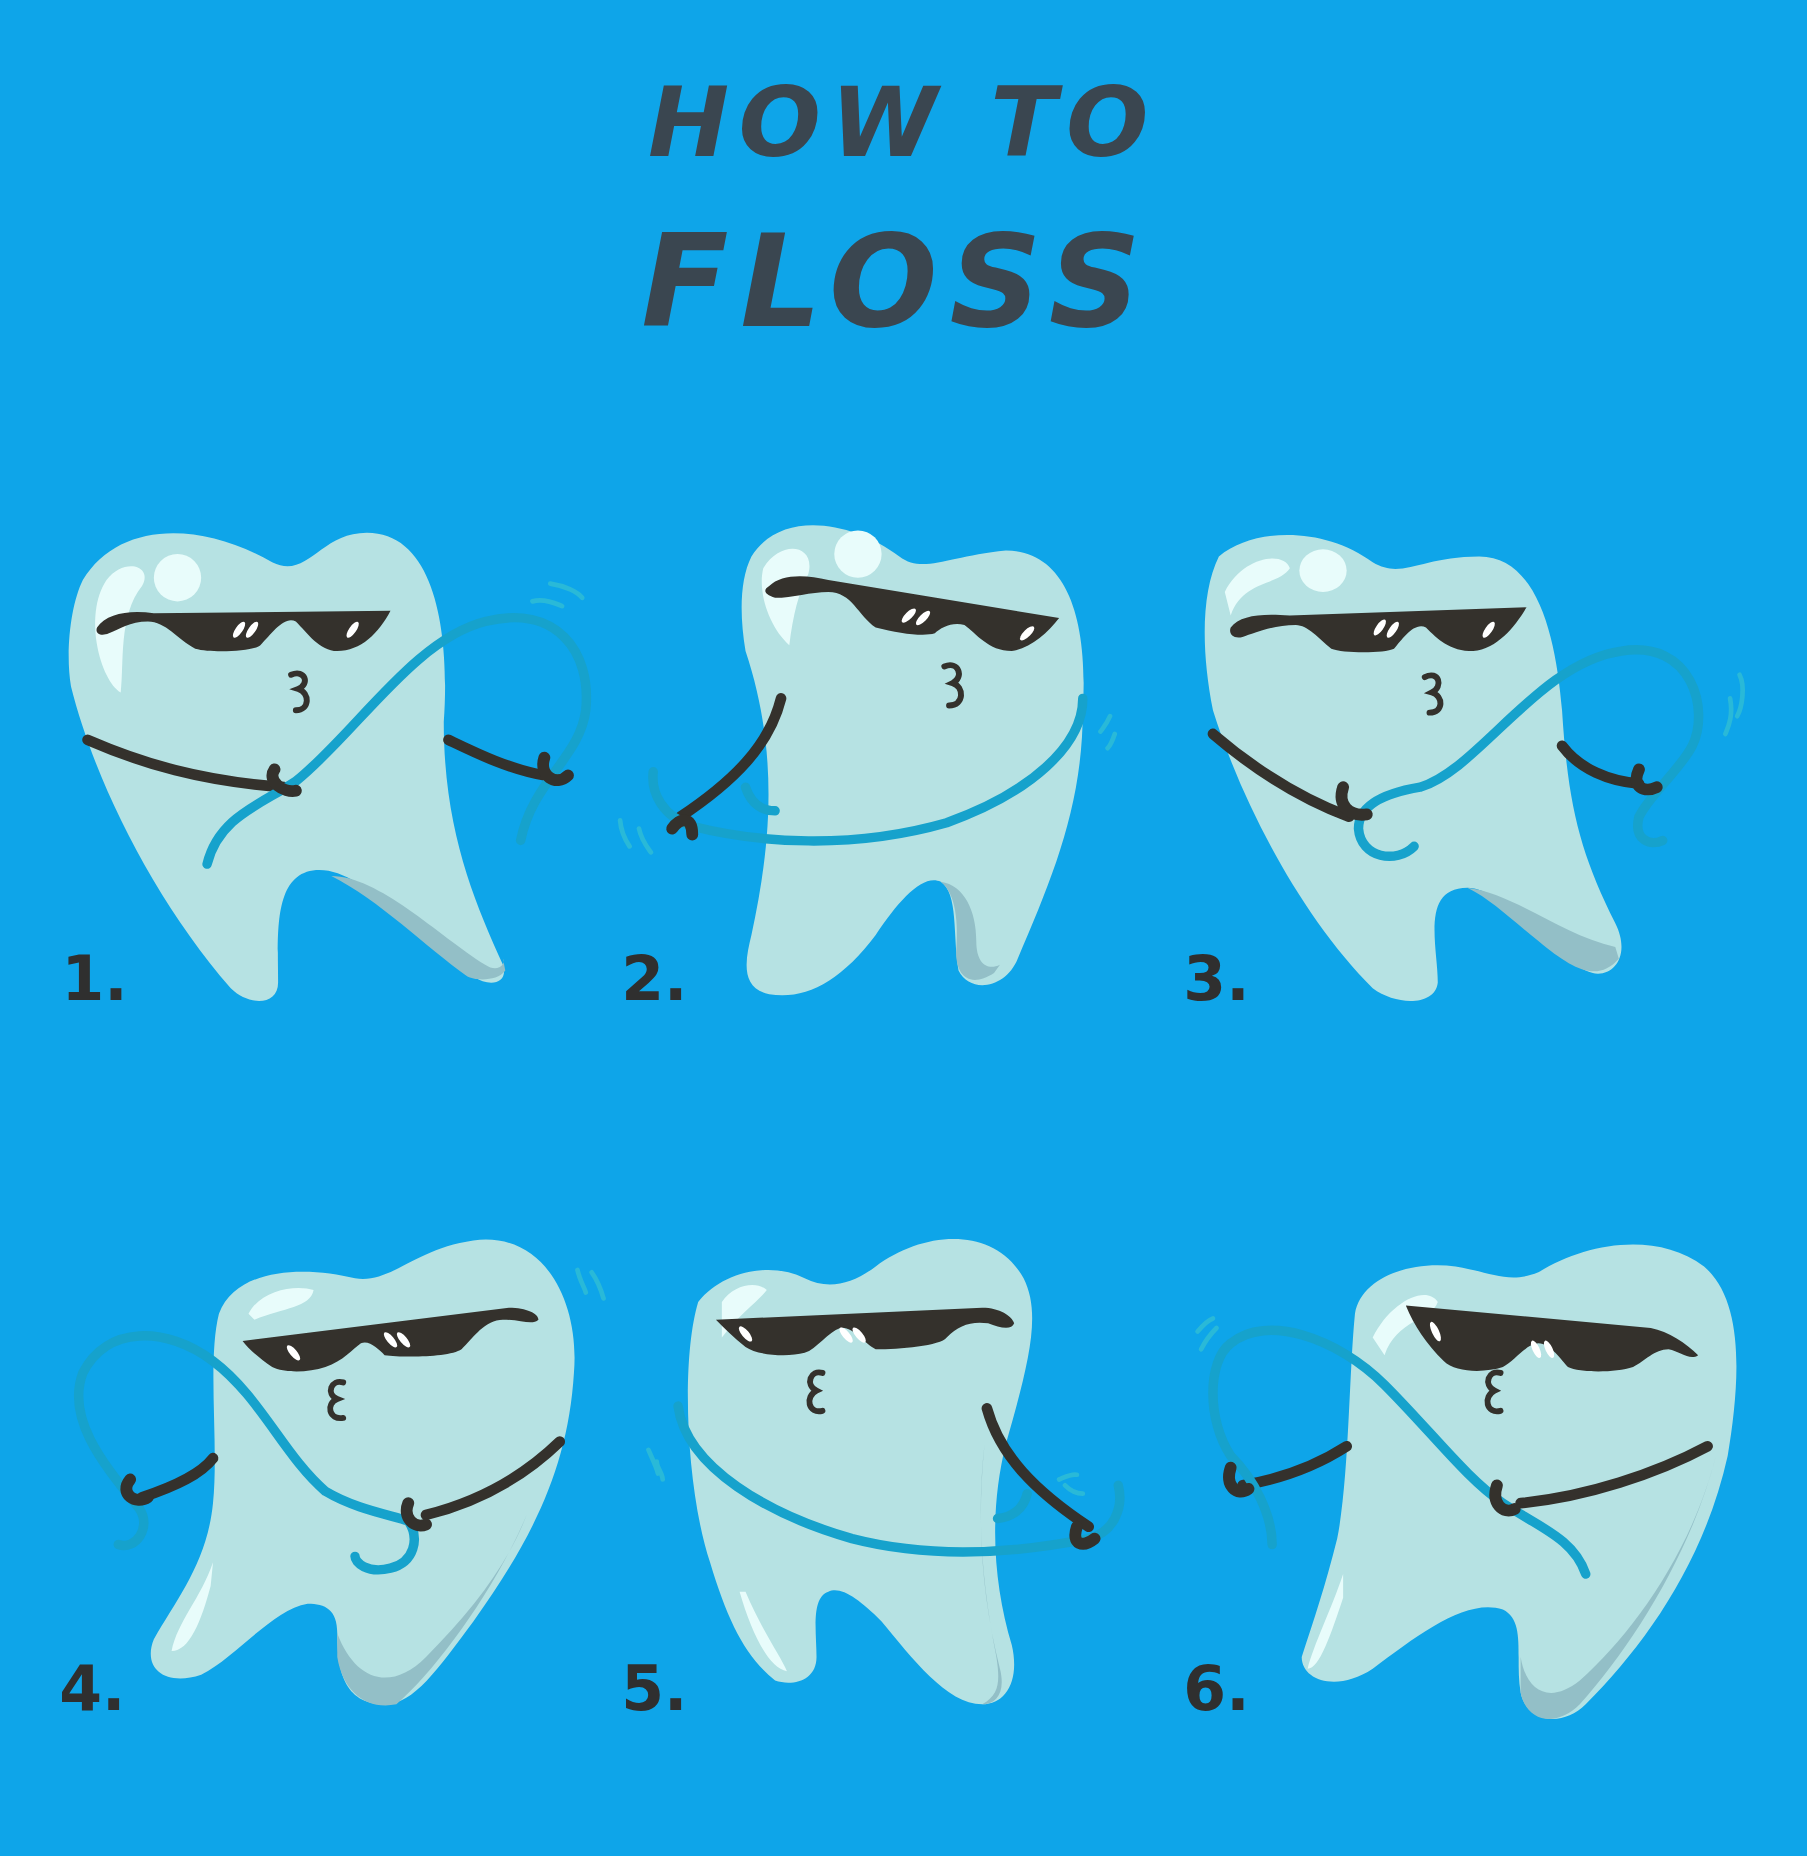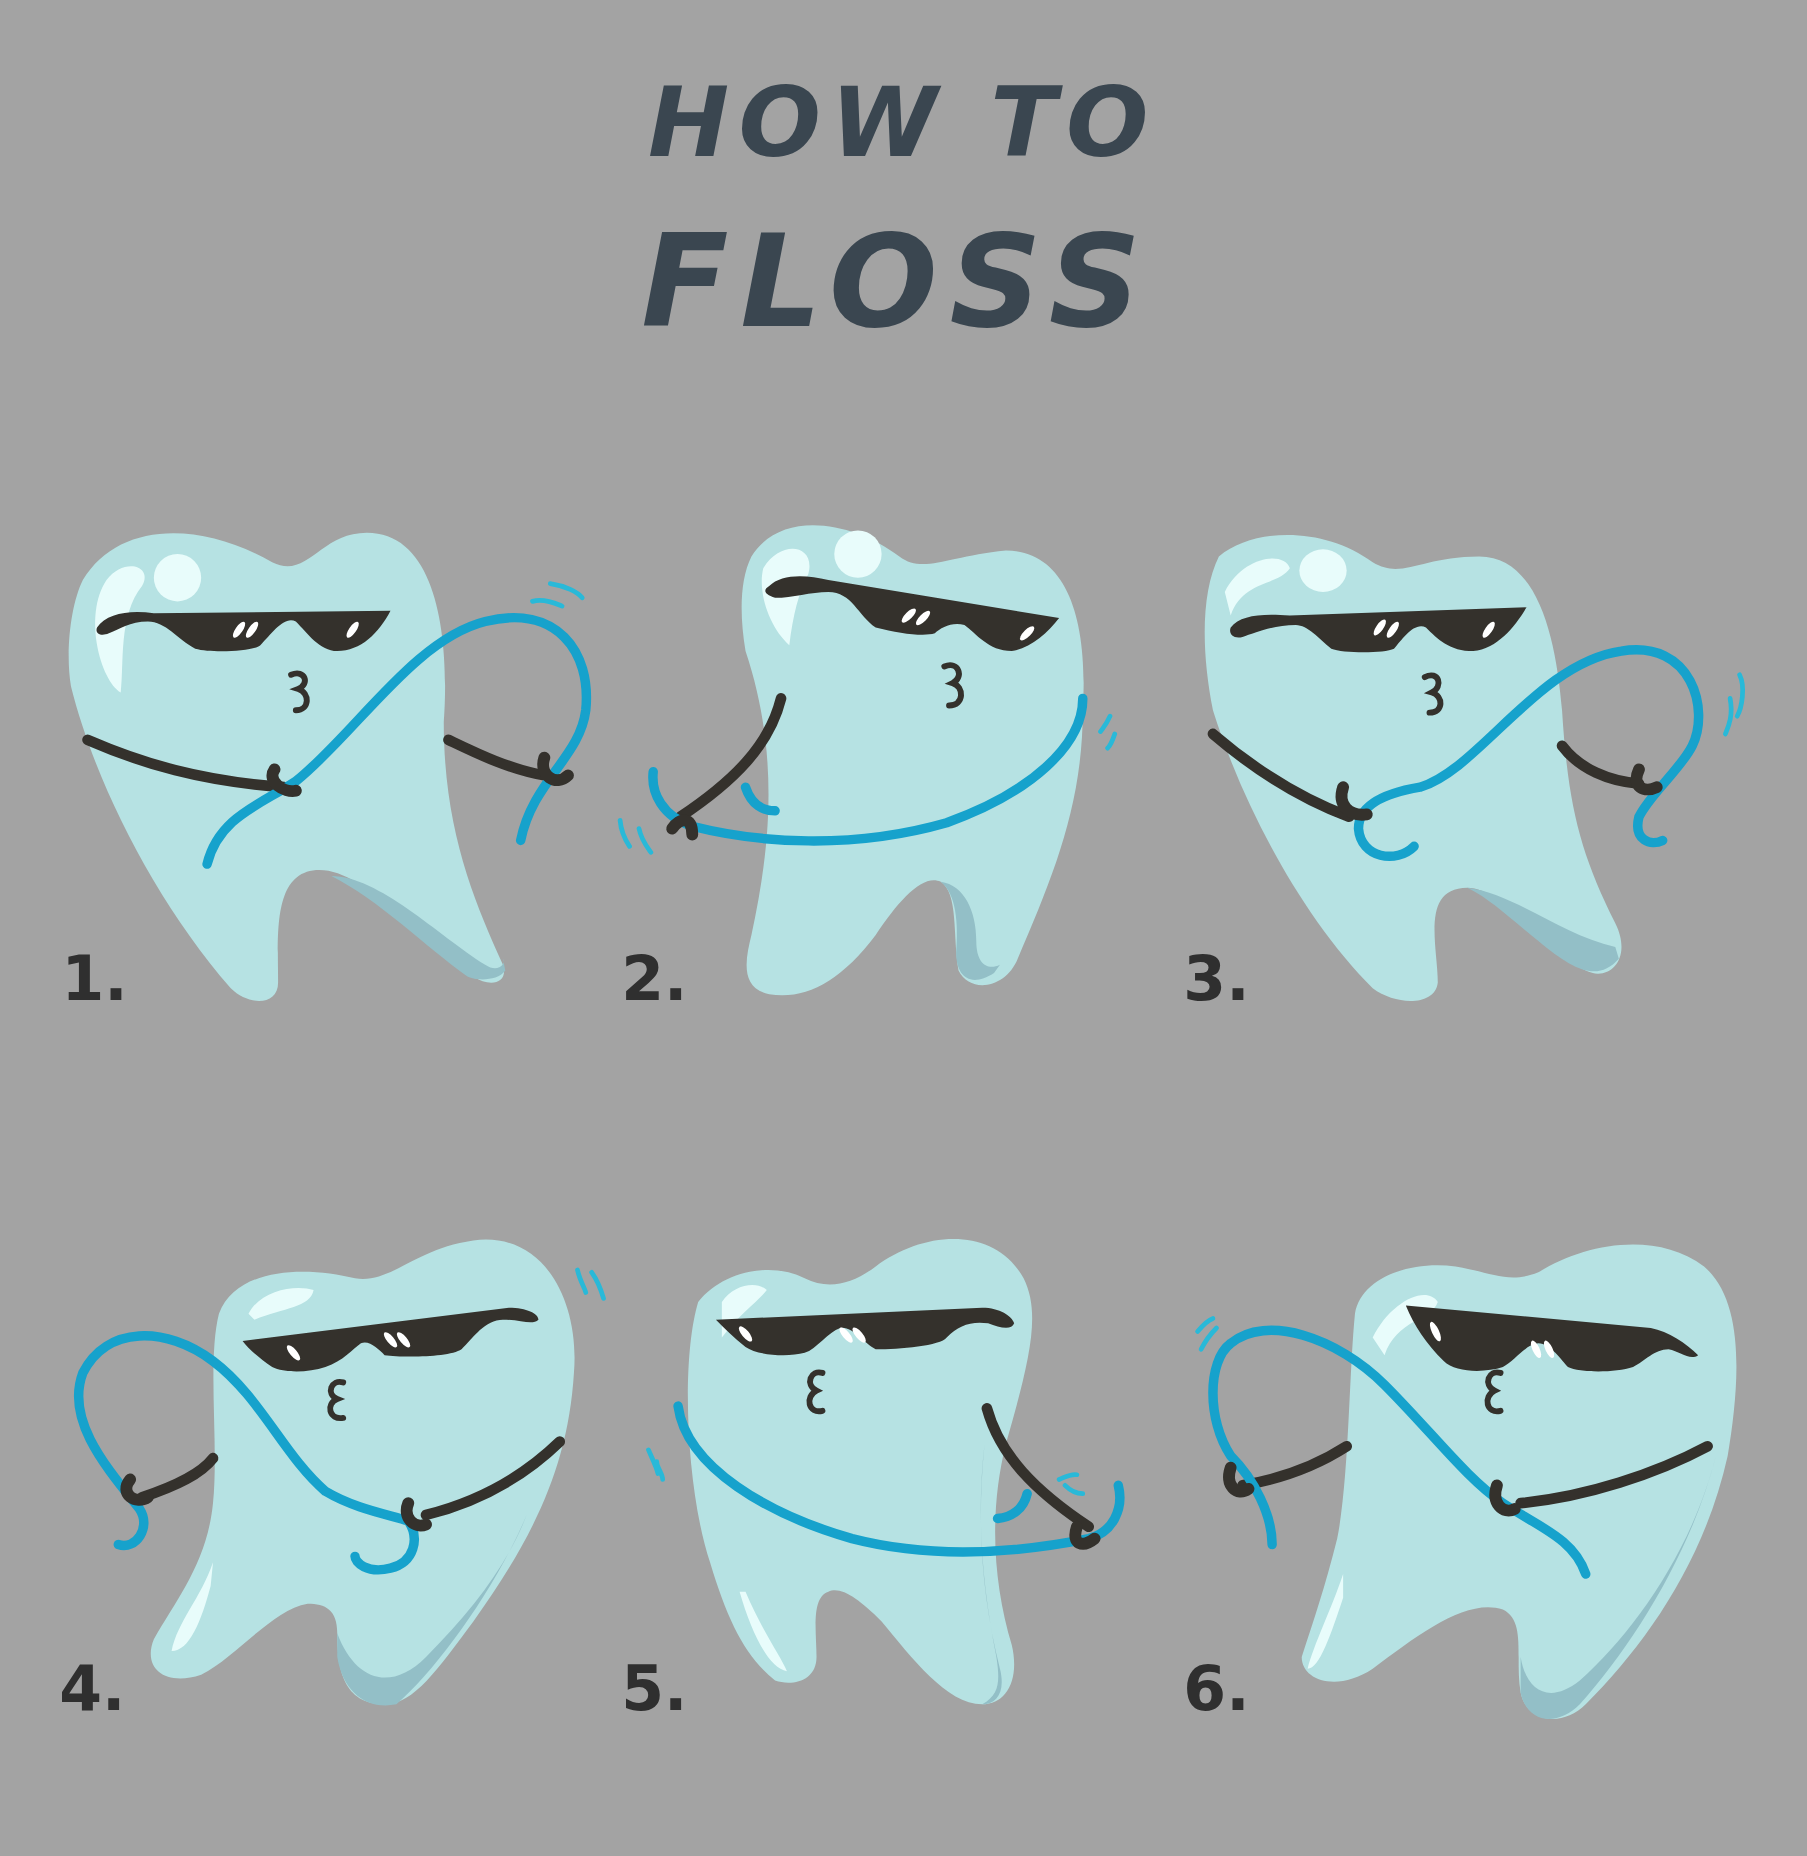--- a/index.html
+++ b/index.html
@@ -1,17 +1,17 @@
 <!DOCTYPE html>
 <html><head>
 <meta charset="utf-8">
 <style>
   html, body { margin:0; padding:0; background:#eaf7f7; }
   body { width:1807px; height:1856px; overflow:hidden; font-family:"DejaVu Sans", sans-serif; }
-  #stage { position:relative; width:1807px; height:1856px; background:#a3a3a3; }
+  #stage { position:relative; width:1807px; height:1856px; background:#0ea5e9; }
   svg { position:absolute; left:0; top:0; }
   .title { font-family:"DejaVu Sans", sans-serif; font-style:italic; fill:#3a4650; font-weight:bold; }
   .num { font-family:"DejaVu Sans", sans-serif; font-weight:bold; fill:#2f2f2f; }
   .tooth { fill:#b6e2e3; }
   .shade { fill:#93bfc7; }
   .hl { fill:#e8fcfb; }
   .glasses { fill:#34312c; }
   .lens-hl { fill:#ffffff; }
   .arm { fill:none; stroke:#34312c; stroke-width:9; stroke-linecap:round; }
   .floss { fill:none; stroke:#16a2cc; stroke-width:8; stroke-linecap:round; }

